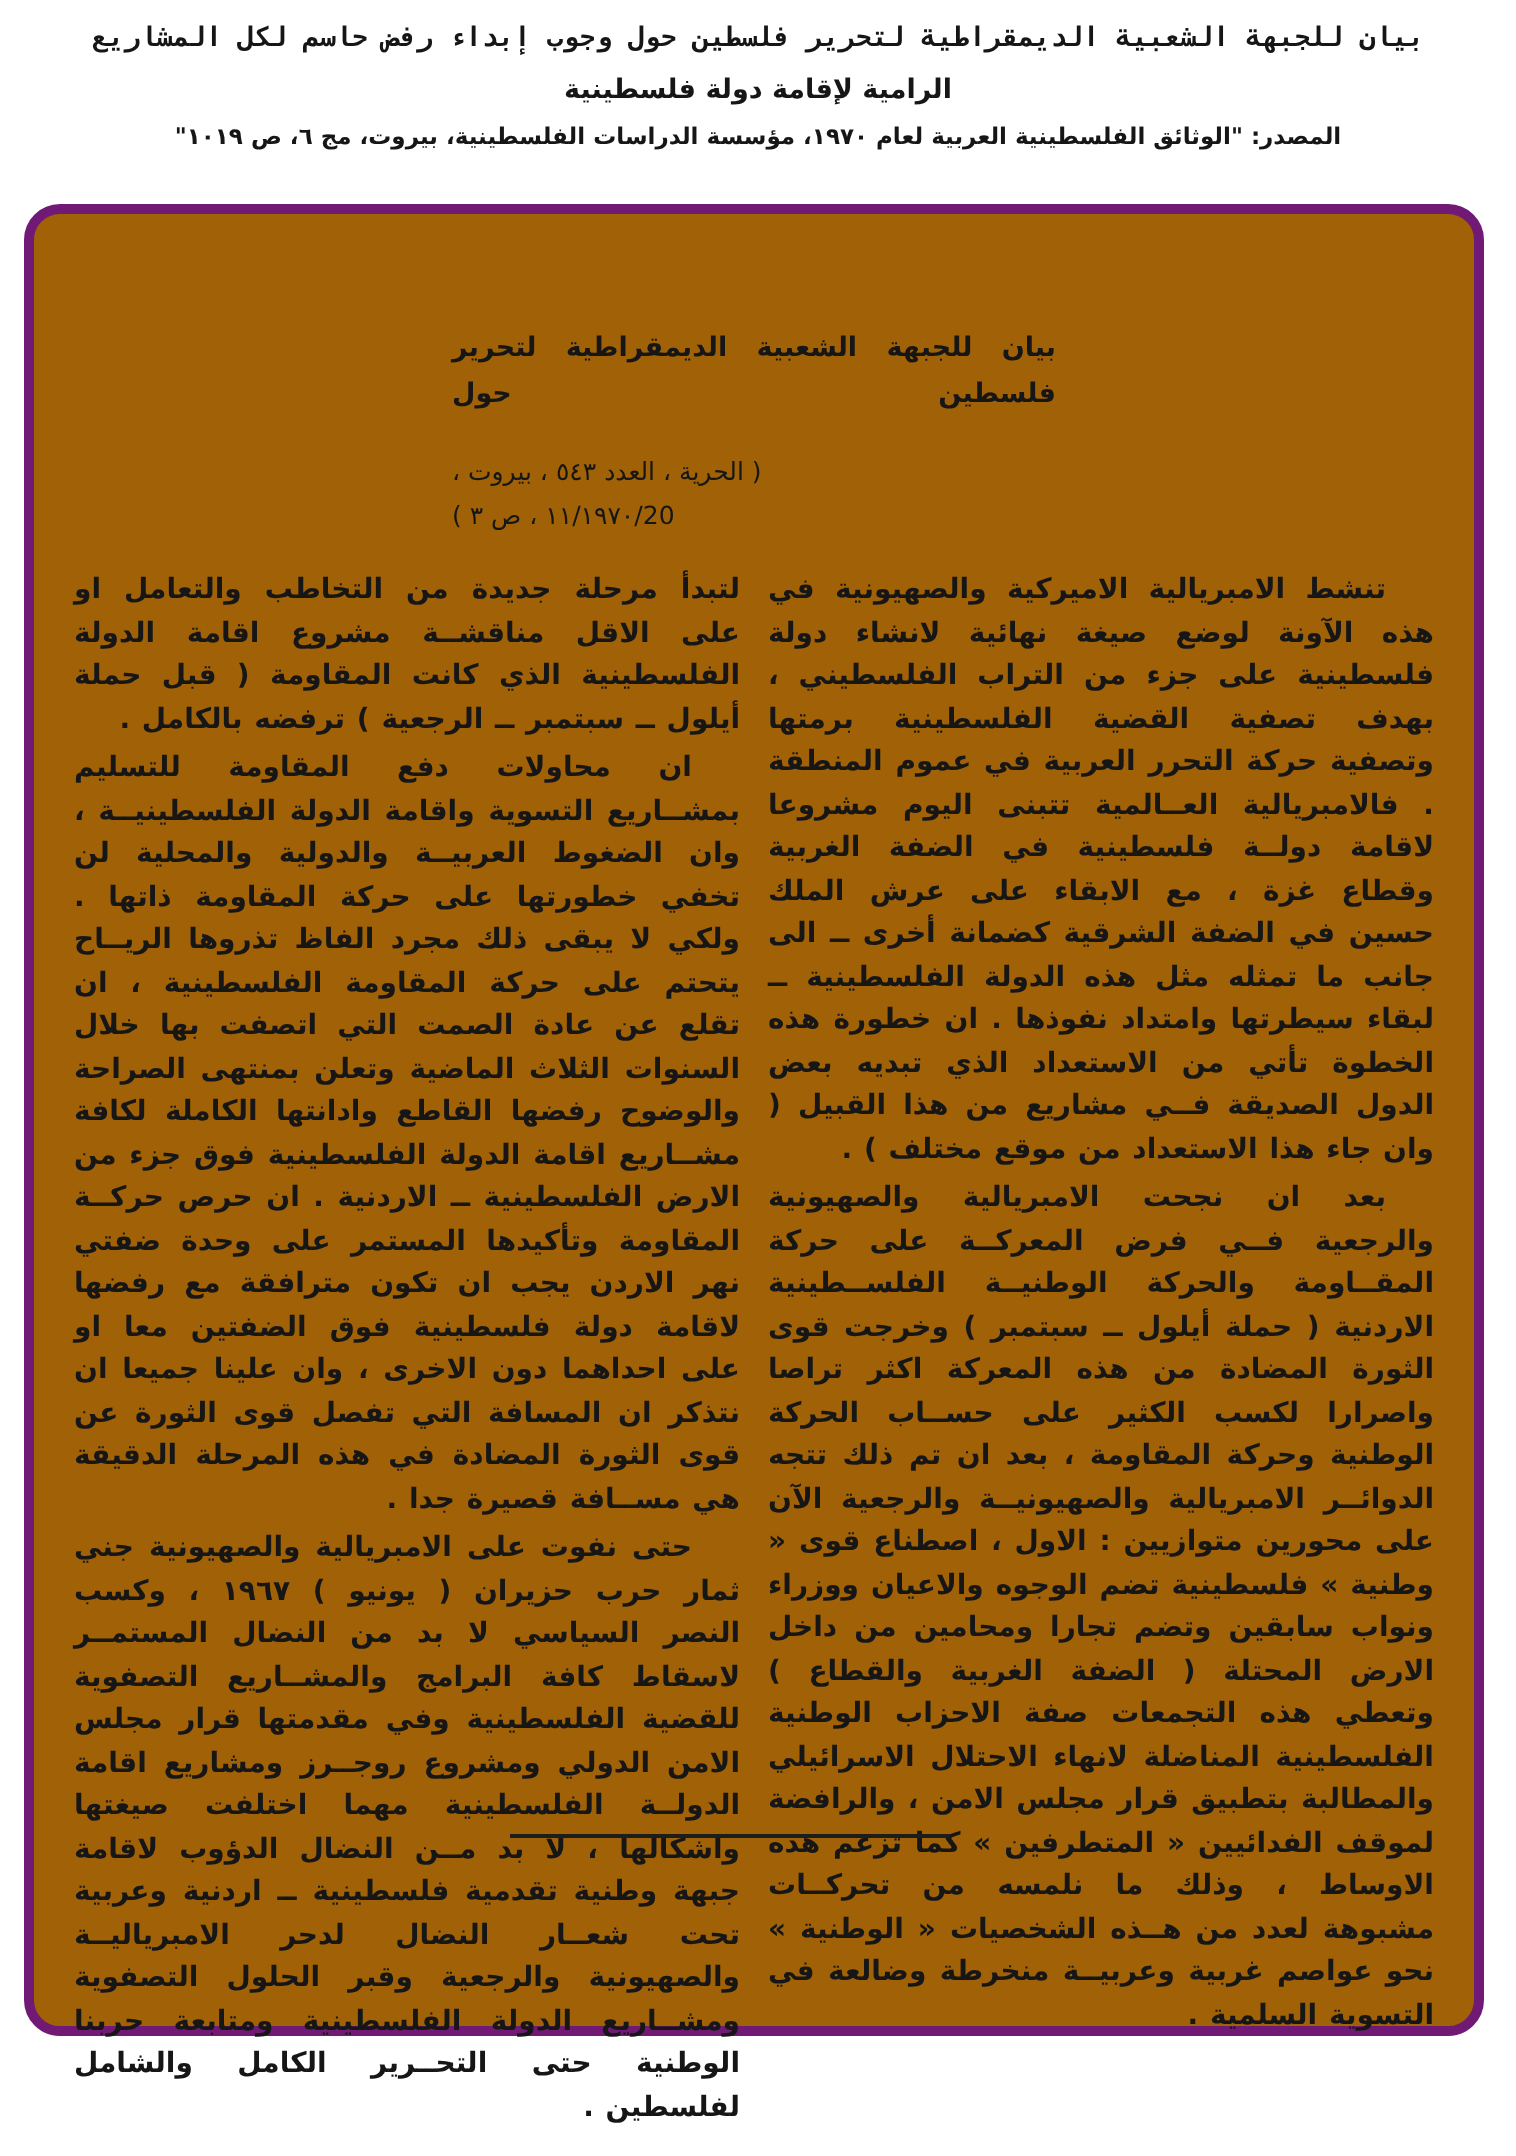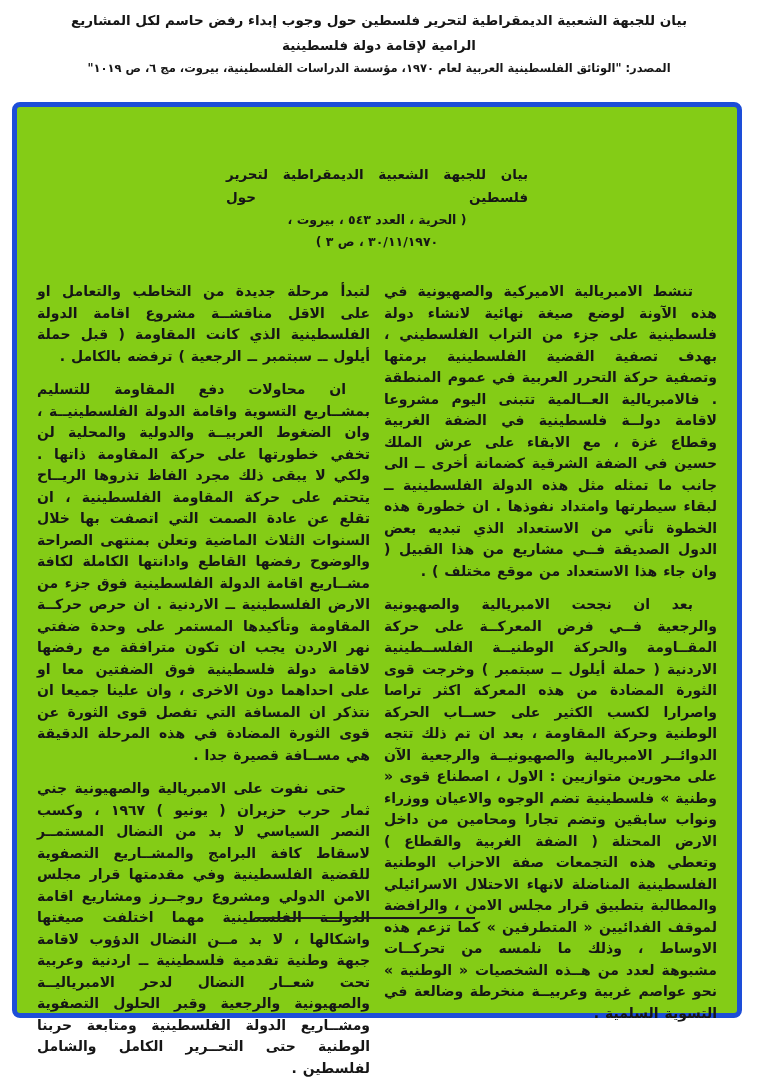--- a/index.html
+++ b/index.html
@@ -9,53 +9,53 @@
     font-family:"DejaVu Sans",sans-serif;
     color:#161616;
     position:relative;
     overflow:hidden;
   }
   
   .hdr{
     position:absolute;top:8px;left:0;right:0;
     text-align:center;direction:rtl;font-weight:bold;
   }
-  .hdr .t1{font-size:13.5px;line-height:25px;}
+  .hdr .t1{font-size:13.5px;line-height:25px;font-family:Liberation Mono, monospace;}
   .hdr .t2{font-size:13.5px;line-height:24px;}
   .hdr .src{font-size:11.5px;line-height:22px;}
   
   .scanbox{
     position:absolute;left:12px;top:102px;
     width:720px;height:906px;
-    border:5px solid #1d4ed8;
-    border-radius:8px;
-    background:#84cc16;
+    border:5px solid #701a75;
+    border-radius:18px;
+    background:#a16207;
   }
   .titleblock{
     margin:56px auto 0;width:302px;
     direction:rtl;font-weight:bold;
     font-size:13.5px;line-height:23px;
   }
   .titleblock .jl{text-align:justify;text-align-last:justify;}
   .titleblock .rl{text-align:right;}
   .cite{
-    direction:rtl;text-align:center;
-    font-weight:bold;font-size:12.5px;line-height:22px;
+    margin-top:16px;direction:rtl;text-align:left;
+    font-weight:normal;font-size:12.5px;line-height:22px;
   }
   .cols{
     display:flex;direction:rtl;gap:14px;
     padding:16px 20px 0 20px;
   }
   .col{
     flex:1 1 0;direction:rtl;
     text-align:justify;
     font-size:14px;line-height:21.5px;font-weight:bold;
     word-spacing:1px;
   }
-  .col p{margin:12px 0 3px 0;text-indent:24px;}
+  .col p{margin:0 0 3px 0;text-indent:24px;}
   .col p.noind{text-indent:0;}
   .footrule{
     position:absolute;left:238px;top:810px;
     width:220px;height:2px;background:#1d1d1d;
   }
 </style>
 </head>
 <body>
 
 <div class="hdr">
@@ -63,21 +63,21 @@
   <div class="t2">الرامية لإقامة دولة فلسطينية</div>
   <div class="src">المصدر: "الوثائق الفلسطينية العربية لعام ١٩٧٠، مؤسسة الدراسات الفلسطينية، بيروت، مج ٦، ص ١٠١٩"</div>
 </div>
 
 <div class="scanbox">
 
   <div class="titleblock">
     <div class="jl">بيان للجبهة الشعبية الديمقراطية لتحرير فلسطين حول</div>
     <div class="cite">
       <div>( الحرية ، العدد ٥٤٣ ، بيروت ،</div>
-      <div>٣٠/١١/١٩٧٠ ، ص ٣ )</div>
+      <div>20/١١/١٩٧٠ ، ص ٣ )</div>
     </div>
   </div>
 
   <div class="cols">
     <div class="col">
       <p>تنشط الامبريالية الاميركية والصهيونية في هذه الآونة لوضع صيغة نهائية لانشاء دولة فلسطينية على جزء من التراب الفلسطيني ، بهدف تصفية القضية الفلسطينية برمتها وتصفية حركة التحرر العربية في عموم المنطقة . فالامبريالية العــالمية تتبنى اليوم مشروعا لاقامة دولــة فلسطينية في الضفة الغربية وقطاع غزة ، مع الابقاء على عرش الملك حسين في الضفة الشرقية كضمانة أخرى ــ الى جانب ما تمثله مثل هذه الدولة الفلسطينية ــ لبقاء سيطرتها وامتداد نفوذها . ان خطورة هذه الخطوة تأتي من الاستعداد الذي تبديه بعض الدول الصديقة فــي مشاريع من هذا القبيل ( وان جاء هذا الاستعداد من موقع مختلف ) .</p>
       <p>بعد ان نجحت الامبريالية والصهيونية والرجعية فــي فرض المعركــة على حركة المقــاومة والحركة الوطنيــة الفلســطينية الاردنية ( حملة أيلول ــ سبتمبر ) وخرجت قوى الثورة المضادة من هذه المعركة اكثر تراصا واصرارا لكسب الكثير على حســاب الحركة الوطنية وحركة المقاومة ، بعد ان تم ذلك تتجه الدوائــر الامبريالية والصهيونيــة والرجعية الآن على محورين متوازيين : الاول ، اصطناع قوى « وطنية » فلسطينية تضم الوجوه والاعيان ووزراء ونواب سابقين وتضم تجارا ومحامين من داخل الارض المحتلة ( الضفة الغربية والقطاع ) وتعطي هذه التجمعات صفة الاحزاب الوطنية الفلسطينية المناضلة لانهاء الاحتلال الاسرائيلي والمطالبة بتطبيق قرار مجلس الامن ، والرافضة لموقف الفدائيين « المتطرفين » كما تزعم هذه الاوساط ، وذلك ما نلمسه من تحركــات مشبوهة لعدد من هــذه الشخصيات « الوطنية » نحو عواصم غربية وعربيــة منخرطة وضالعة في التسوية السلمية .</p>
 
     </div>
     <div class="col">

